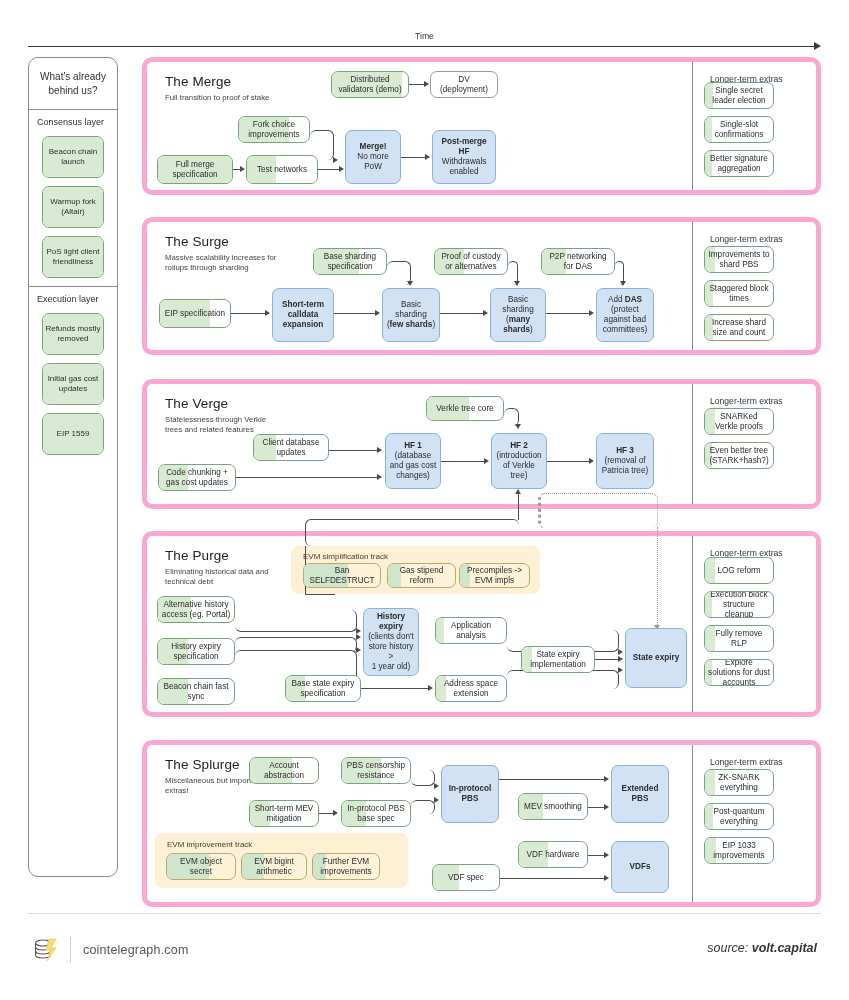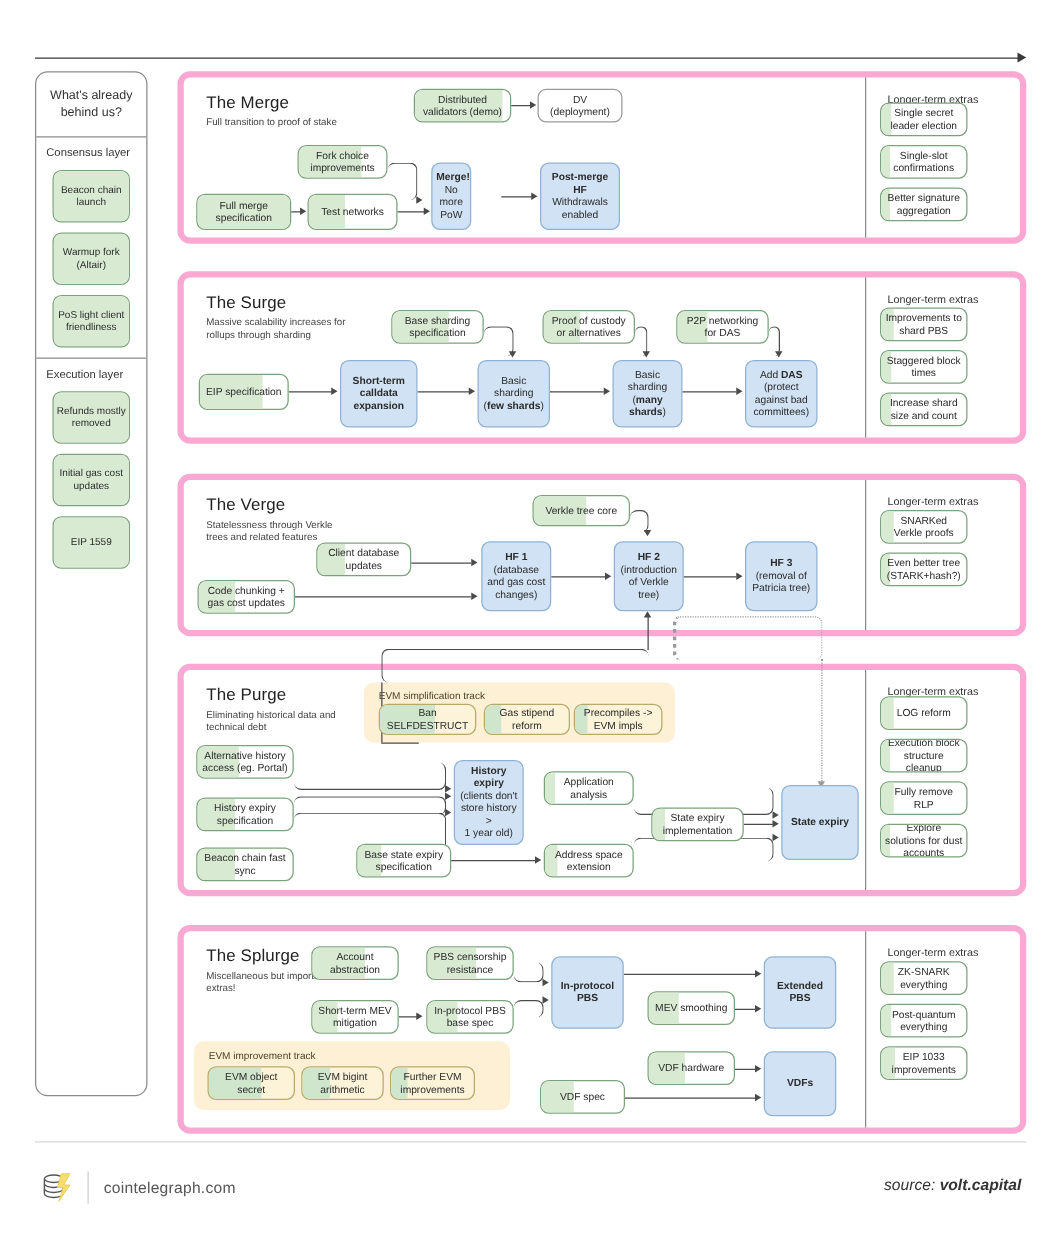--- a/index.html
+++ b/index.html
@@ -128,20 +128,21 @@
   #brand-divider { width: 1px; height: 26px; background: #cfcfcf; }
   #brand-text { font-size: 12.5px; color: #555; letter-spacing: .2px; }
   #source { position: absolute; right: 4px; top: 8px; font-size: 12.5px; font-style: italic; color: #333; }
   #source b { font-weight: bold; }
 </style>
 </head>
 <body>
 
 <div id="root">
 
+  <div id="time-label">Time</div>
   <div id="time-line"></div>
   <div id="time-arrow"></div>
 
   <div id="sidebar">
     <div class="side-hd">What's already behind us?</div>
 
     <div class="side-div">
       <div class="side-sec-title">Consensus layer</div>
       <div class="side-item">
         <div class="fill" style="width:100%"></div>
@@ -196,21 +197,21 @@
     <span class="lbl">Fork choice improvements</span>
   </div>
   <div class="node green" style="left:157px; top:155px; width:76px; height:29px;">
     <div class="fill" style="width:100%"></div>
     <span class="lbl">Full merge specification</span>
   </div>
   <div class="node green" style="left:246px; top:155px; width:72px; height:29px;">
     <div class="fill" style="width:42%"></div>
     <span class="lbl">Test networks</span>
   </div>
-  <div class="node blue" style="left:345px; top:130px; width:32px; height:54px;">
+  <div class="node blue" style="left:345px; top:130px; width:56px; height:54px;">
     <span class="lbl"><b>Merge!</b><br>No more<br>PoW</span>
   </div>
   <div class="node blue" style="left:432px; top:130px; width:64px; height:54px;">
     <span class="lbl"><b>Post-merge</b><br><b>HF</b><br>Withdrawals<br>enabled</span>
   </div>
 
   <div class="ln h" style="left:233px; top:169px; width:8px;"></div>
   <div class="arw r" style="left:240px; top:166px;"></div>
   <div class="ln h" style="left:318px; top:169px; width:22px;"></div>
   <div class="arw r" style="left:339px; top:166px;"></div>

